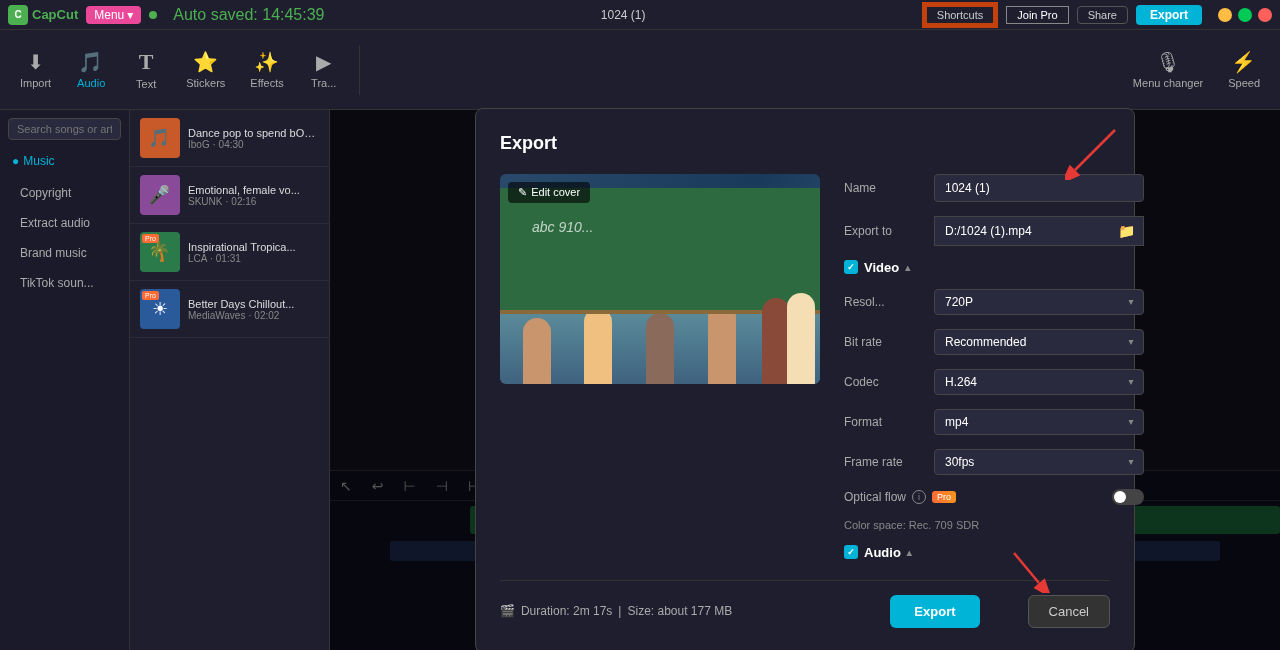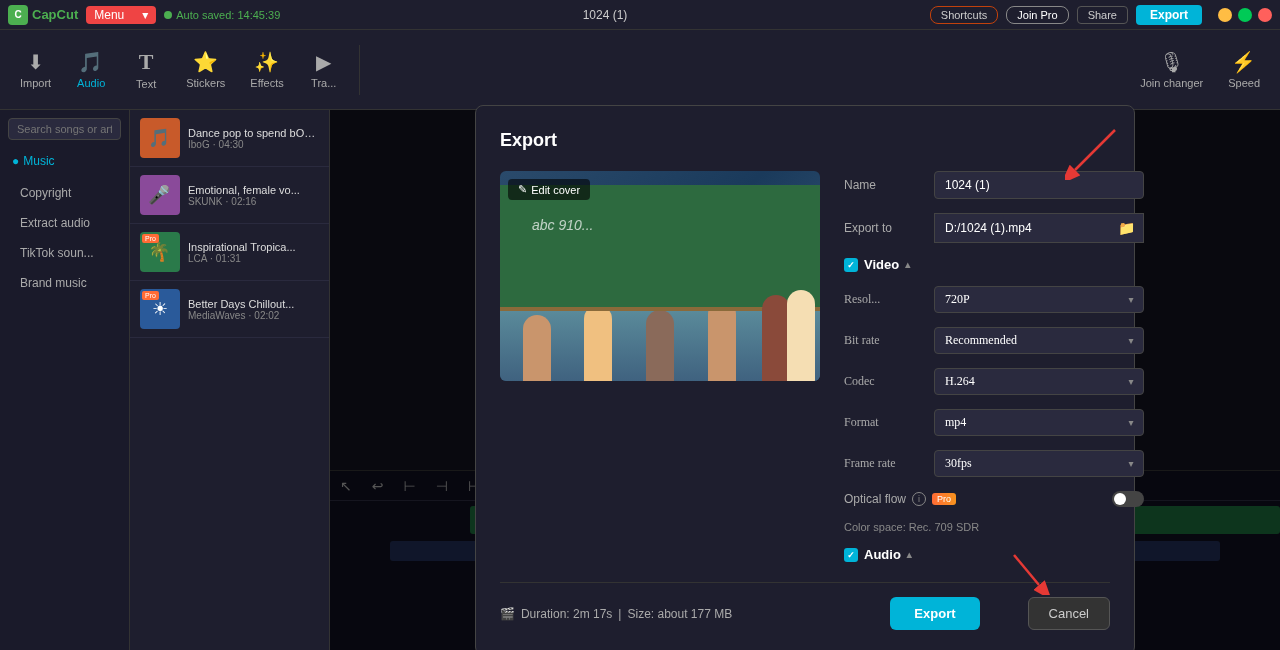--- a/index.html
+++ b/index.html
@@ -2,27 +2,27 @@
 <html><head>
   <meta charset="utf-8">
   <style>
     * { box-sizing: border-box; margin: 0; padding: 0; }
     body { font-family: -apple-system, BlinkMacSystemFont, 'Segoe UI', sans-serif; background: #1a1a2e; color: #fff; width: 1280px; height: 650px; overflow: hidden; position: relative; }
 
     
     .topbar { display: flex; align-items: center; height: 30px; background: #1e1e2e; border-bottom: 1px solid #333; padding: 0 8px; gap: 8px; }
     .logo { font-size: 13px; font-weight: bold; color: #4caf50; display: flex; align-items: center; gap: 4px; }
     .logo-icon { width: 20px; height: 20px; background: #4caf50; border-radius: 4px; display: flex; align-items: center; justify-content: center; font-size: 10px; color: #fff; }
-    .menu-btn { background: #ef4444; border: none; color: #fff; padding: 2px 8px; border-radius: 4px; font-size: 12px; cursor: pointer; display: flex; align-items: center; gap: 18px; }
-    .autosave { color: #4caf50; font-size: 11px; display: flex; align-items: center; gap: 4px; }
+    .menu-btn { background: #ec4899; border: none; color: #fff; padding: 2px 8px; border-radius: 4px; font-size: 12px; cursor: pointer; display: flex; align-items: center; gap: 3px; }
+    .autosave { color: #4caf50; font-size: 16px; display: flex; align-items: center; gap: 16px; }
     .autosave-dot { width: 8px; height: 8px; background: #4caf50; border-radius: 50%; }
     .topbar-title { flex: 1; text-align: center; font-size: 12px; color: #ccc; }
     .topbar-right { display: flex; align-items: center; gap: 8px; }
-    .shortcuts-btn { background: transparent; border: 1px solid #c2410c; color: #ccc; padding: 2px 10px; border-radius: 8px; font-size: 11px; cursor: pointer; }
-    .join-pro-btn { background: transparent; border: 1px solid #888; color: #fff; padding: 2px 10px; border-radius: 8px; font-size: 11px; cursor: pointer; }
+    .shortcuts-btn { background: transparent; border: 5px solid #c2410c; color: #ccc; padding: 2px 10px; border-radius: 0; font-size: 11px; cursor: pointer; }
+    .join-pro-btn { background: transparent; border: 1px solid #888; color: #fff; padding: 2px 10px; border-radius: 0; font-size: 11px; cursor: pointer; }
     .share-btn { background: transparent; border: 1px solid #555; color: #ccc; padding: 2px 10px; border-radius: 4px; font-size: 11px; cursor: pointer; }
     .export-btn-top { background: #00b4d8; border: none; color: #fff; padding: 3px 14px; border-radius: 4px; font-size: 12px; cursor: pointer; font-weight: 600; }
     .win-controls { display: flex; gap: 6px; margin-left: 8px; }
     .win-btn { width: 14px; height: 14px; border-radius: 50%; border: none; cursor: pointer; }
     .win-min { background: #ffbd44; }
     .win-max { background: #00ca56; }
     .win-close { background: #ff605c; }
 
     
     .toolbar { display: flex; align-items: center; height: 80px; background: #1e1e2e; border-bottom: 1px solid #333; padding: 0 10px; gap: 5px; }
@@ -68,21 +68,21 @@
     .form-label { font-size: 12px; color: #aaa; }
     .form-input { background: #2a2a3e; border: 1px solid #444; color: #fff; padding: 6px 10px; border-radius: 4px; font-size: 12px; width: 100%; }
     .form-input-with-icon { display: flex; align-items: center; background: #2a2a3e; border: 1px solid #444; border-radius: 0; overflow: hidden; }
     .form-input-with-icon input { background: transparent; border: none; color: #fff; padding: 6px 10px; font-size: 12px; flex: 1; outline: none; }
     .folder-icon-btn { background: transparent; border: none; color: #aaa; padding: 6px 8px; cursor: pointer; font-size: 14px; }
 
     .section-header { display: flex; align-items: center; gap: 6px; font-size: 13px; font-weight: 600; color: #fff; }
     .section-check { width: 14px; height: 14px; background: #00b4d8; border-radius: 3px; display: flex; align-items: center; justify-content: center; font-size: 9px; }
     .section-arrow { font-size: 10px; color: #888; }
 
-    .select-row { display: flex; align-items: center; gap: 10px; font-family: Liberation Serif, serif; }
+    .select-row { display: flex; align-items: center; gap: 10px; }
     .select-label { font-size: 12px; color: #aaa; width: 80px; }
     .select-control { flex: 1; background: #2a2a3e; border: 1px solid #444; color: #fff; padding: 5px 10px; border-radius: 4px; font-size: 12px; display: flex; align-items: center; justify-content: space-between; cursor: pointer; }
     .select-arrow { color: #888; font-size: 10px; }
 
     .toggle-row { display: flex; align-items: center; gap: 10px; }
     .toggle-label { font-size: 12px; color: #aaa; flex: 1; display: flex; align-items: center; gap: 6px; }
     .pro-tag { background: linear-gradient(90deg, #ff6b35, #f7931e); color: #fff; font-size: 9px; padding: 1px 5px; border-radius: 3px; }
     .toggle-switch { width: 32px; height: 16px; background: #444; border-radius: 8px; position: relative; cursor: pointer; }
     .toggle-switch.off .toggle-knob { left: 2px; }
     .toggle-knob { position: absolute; width: 12px; height: 12px; background: #fff; border-radius: 50%; top: 2px; left: 18px; transition: left 0.2s; }
@@ -151,43 +151,43 @@
     <span>Effects</span>
   </div>
   <div class="tool-item">
     <span class="tool-icon">▶</span>
     <span>Tra...</span>
   </div>
   <div class="tool-divider"></div>
   <div style="flex:1"></div>
   <div class="tool-item">
     <span class="tool-icon">🎙</span>
-    <span>Join changer</span>
+    <span>Menu changer</span>
   </div>
   <div class="tool-item">
     <span class="tool-icon">⚡</span>
     <span>Speed</span>
   </div>
 </div>
 
 <div class="main">
 
   <div class="sidebar">
     <div class="sidebar-search">
       <input type="text" placeholder="Search songs or artists" style="">
     </div>
     <div class="sidebar-music-header">
       <span style="color:#00b4d8;">●</span>
       <span>Music</span>
     </div>
     <div class="sidebar-section">
       <div class="sidebar-item">Copyright</div>
       <div class="sidebar-item">Extract audio</div>
+      <div class="sidebar-item">Brand music</div>
       <div class="sidebar-item">TikTok soun...</div>
-      <div class="sidebar-item">Brand music</div>
     </div>
   </div>
 
   <div class="music-list">
     <div class="music-item">
       <div class="music-thumb" style="background:#c85a2a;">🎵</div>
       <div class="music-info">
         <div class="music-title">Dance pop to spend bOO 0430</div>
         <div class="music-meta">
           <span>IboG</span> · <span>04:30</span>

